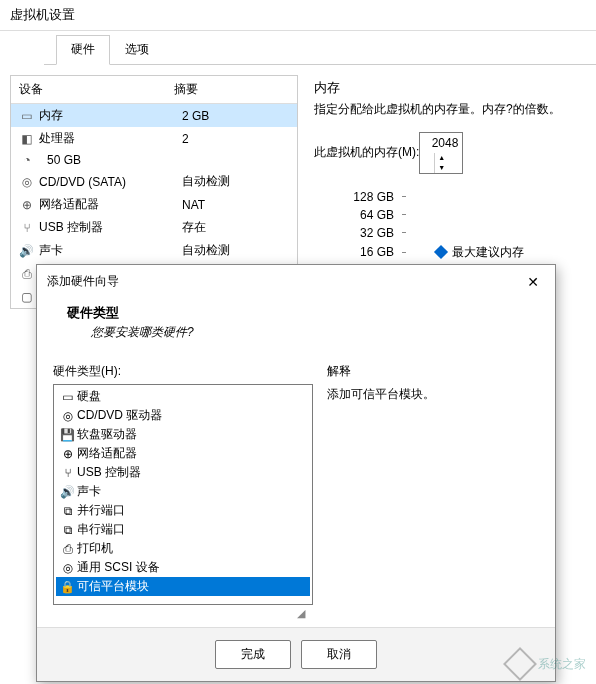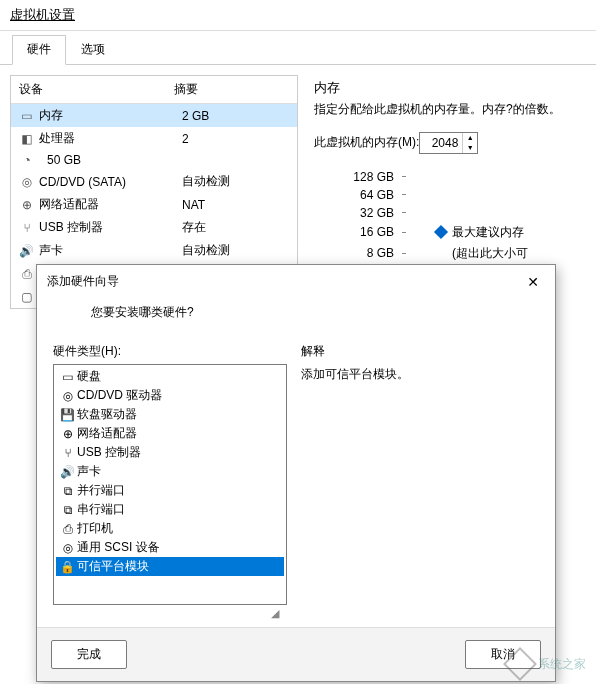--- a/index.html
+++ b/index.html
@@ -1,69 +1,69 @@
 <!DOCTYPE html>
 <html><head>
   <meta charset="utf-8">
   <style>
     * { margin: 0; padding: 0; box-sizing: border-box; font-family: "Microsoft YaHei", "Segoe UI", sans-serif; font-size: 12px; }
     body { width: 596px; height: 684px; background: #fff; overflow: hidden; position: relative; }
     
-    .window-title { padding: 6px 10px; background: #fff; border-bottom: 1px solid #ddd; font-size: 13px; text-decoration: underline; }
-    
-    .tabs { display: flex; border-bottom: 1px solid #ccc; padding-left: 12px; margin-top: 4px; }
+    .window-title { padding: 6px 10px; background: #fff; border-bottom: 1px solid #ddd; font-size: 13px; }
+    
+    .tabs { display: flex; border-bottom: 1px solid #ccc; padding-left: 12px; margin-top: 4px; margin-left: 44px; }
     .tab { padding: 5px 14px; border: 1px solid transparent; cursor: pointer; }
     .tab.active { border: 1px solid #ccc; border-bottom: 1px solid #fff; margin-bottom: -1px; background: #fff; }
     
     .main-content { display: flex; padding: 10px; gap: 8px; }
     
     .devices-panel { width: 288px; border: 1px solid #ccc; }
     .dev-header { display: flex; padding: 5px 8px; background: #fff; border-bottom: 1px solid #ddd; }
     .dev-header .col1 { width: 155px; }
     .dev-header .col2 { flex: 1; }
     .dev-row { display: flex; padding: 3px 8px; align-items: center; cursor: pointer; }
     .dev-row.selected { background: #cce8ff; }
     .dev-row .icon { width: 16px; text-align: center; margin-right: 4px; color: #555; }
     .dev-row .name { width: 135px; }
     .dev-row .summary { flex: 1; margin-left: 8px; }
     
     .right-panel { flex: 1; padding: 4px 8px; }
     .right-panel .section-title { font-size: 13px; margin-bottom: 4px; }
     .right-panel .desc { margin-bottom: 14px; line-height: 1.4; }
     .mem-row { display: flex; align-items: center; margin-bottom: 14px; }
-    .mem-input { display: flex; align-items: center; border: 1px solid #7a7a7a; background: #fff; }
+    .mem-input { display: flex; align-items: center; border: 1px solid #7a7a7a; background: #fff; flex-direction: column; }
     .mem-input input { width: 42px; text-align: right; padding: 3px 4px; border: none; outline: none; }
     .spinner { display: flex; flex-direction: column; border-left: 1px solid #ccc; }
     .spinner-btn { width: 14px; height: 10px; font-size: 7px; line-height: 10px; text-align: center; cursor: pointer; }
     
     .mem-scale { padding-left: 30px; }
     .scale-row { display: flex; align-items: center; padding: 2px 0; font-size: 11px; }
     .scale-row .tick { width: 50px; text-align: right; margin-right: 8px; }
     .scale-mark { width: 4px; height: 1px; background: #888; margin-right: 30px; }
     .marker { width: 10px; height: 10px; transform: rotate(45deg); margin-right: 6px; }
     .marker.blue { background: #0066cc; }
     
     
     .dialog { position: absolute; left: 36px; top: 264px; width: 520px; height: 418px; background: #fff; border: 1px solid #888; box-shadow: 2px 4px 12px rgba(0,0,0,0.3); display: flex; flex-direction: column; }
     .dlg-title { display: flex; justify-content: space-between; align-items: center; padding: 8px 10px; font-size: 13px; }
     .close-btn { font-size: 14px; cursor: pointer; padding: 0 6px; }
     .dlg-header { padding: 6px 30px 14px; }
     .dlg-header .ht { font-weight: bold; font-size: 13px; margin-bottom: 2px; }
-    .dlg-header .sub { padding-left: 24px; }
+    .dlg-header .sub { padding-left: 24px; font-style: italic; }
     .dlg-body { display: flex; flex: 1; padding: 8px 16px; gap: 14px; }
-    .hwtype-panel { width: 234px; display: flex; flex-direction: column; }
+    .hwtype-panel { width: 260px; display: flex; flex-direction: column; }
     .hwtype-label { margin-bottom: 4px; }
     .hwtype-list { flex: 1; border: 1px solid #7a7a7a; background: #fff; overflow: auto; padding: 2px; }
     .hw-item { display: flex; align-items: center; padding: 1px 3px; cursor: pointer; }
     .hw-item.selected { background: #0078d7; color: #fff; }
     .hw-item .icon { width: 18px; text-align: center; }
     .explain-panel { flex: 1; }
     .explain-label { margin-bottom: 6px; }
     .resize-grip { align-self: flex-end; margin: 2px 4px 0 0; width: 12px; height: 12px; color: #888; font-size: 11px; }
-    .dlg-footer { display: flex; justify-content: space-between; gap: 10px; padding: 12px 14px; border-top: 1px solid #ddd; background: #f3f3f3; }
+    .dlg-footer { display: flex; justify-content: center; gap: 10px; padding: 12px 14px; border-top: 1px solid #ddd; background: #f3f3f3; }
     .dlg-btn { min-width: 76px; padding: 5px 12px; border: 1px solid #7a7a7a; background: #fff; cursor: pointer; border-radius: 2px; text-align: center; }
     
     .watermark { position: absolute; right: 10px; bottom: 8px; opacity: 0.35; display: flex; align-items: center; gap: 6px; font-size: 15px; color: #0f766e; }
     .wm-logo { width: 24px; height: 24px; border: 2px solid #444; transform: rotate(45deg); }
   </style>
 </head>
 <body>
 
 <div class="window-title">虚拟机设置</div>
 
@@ -166,20 +166,21 @@
     </div>
   </div>
 </div>
 
 <div class="dialog">
   <div class="dlg-title">
     <span>添加硬件向导</span>
     <span class="close-btn">✕</span>
   </div>
   <div class="dlg-header">
+    <div class="ht">硬件类型</div>
     <div class="sub">您要安装哪类硬件?</div>
   </div>
   <div class="dlg-body">
     <div class="hwtype-panel">
       <div class="hwtype-label">硬件类型(H):</div>
       <div class="hwtype-list" id="hwtype-list">
           <div class="hw-item">
             <span class="icon">▭</span>
             <span>硬盘</span>
           </div>

